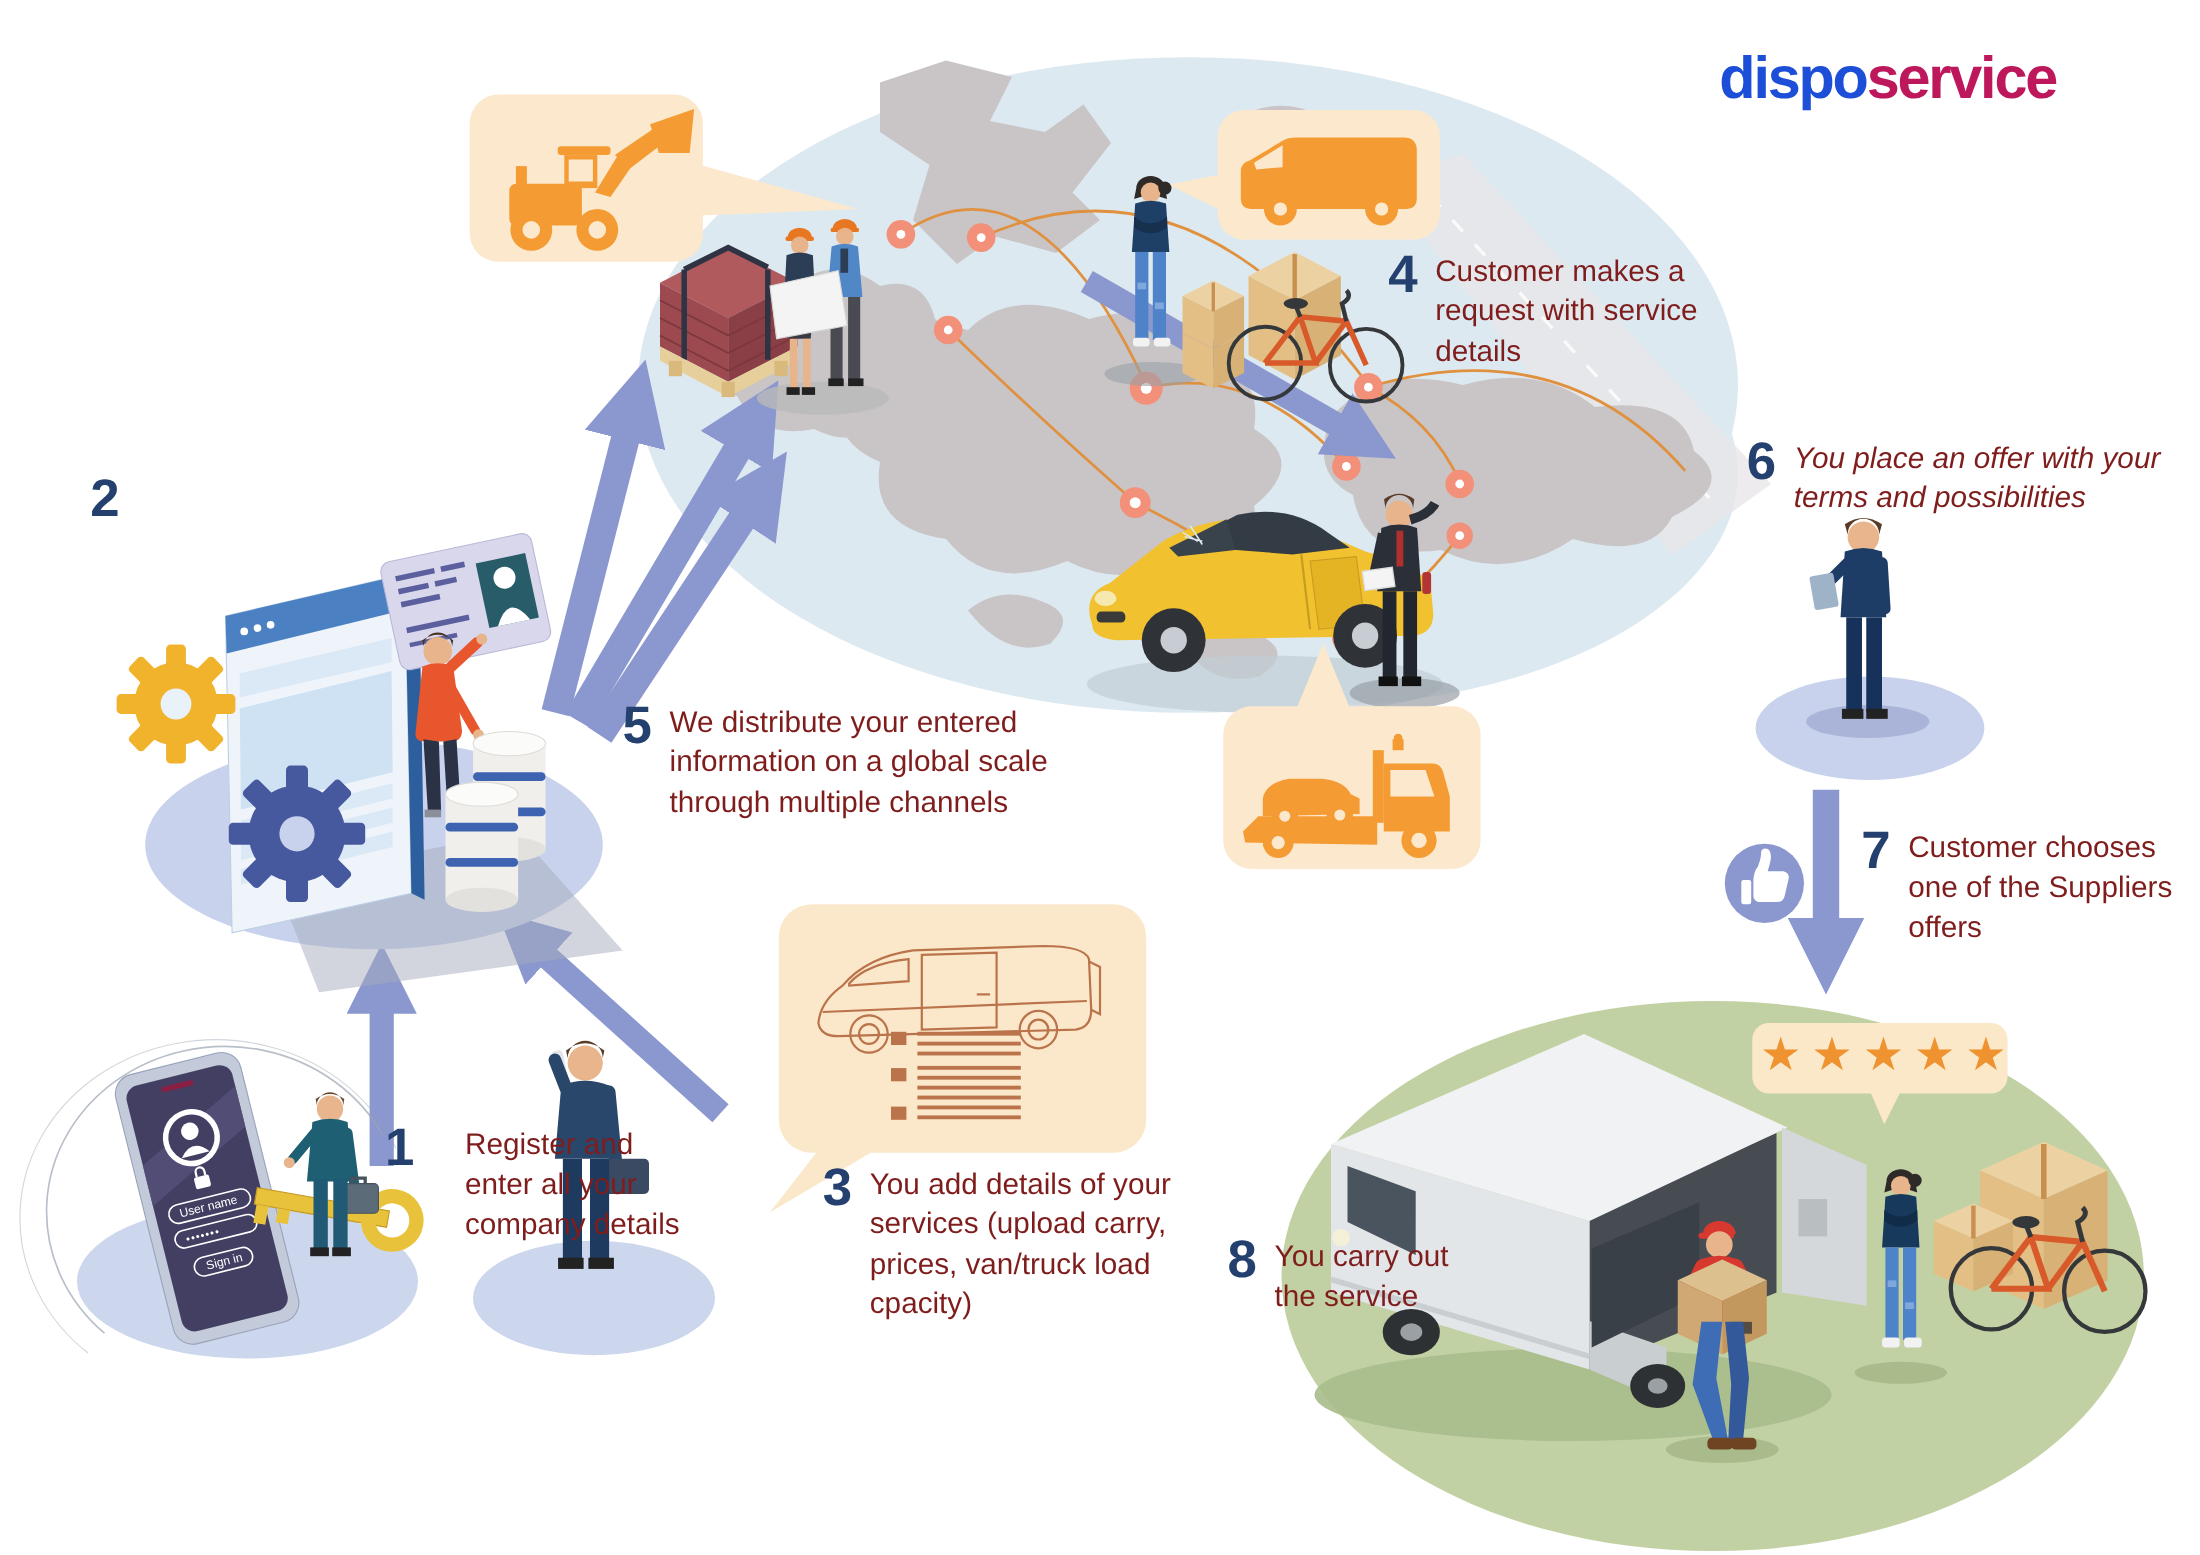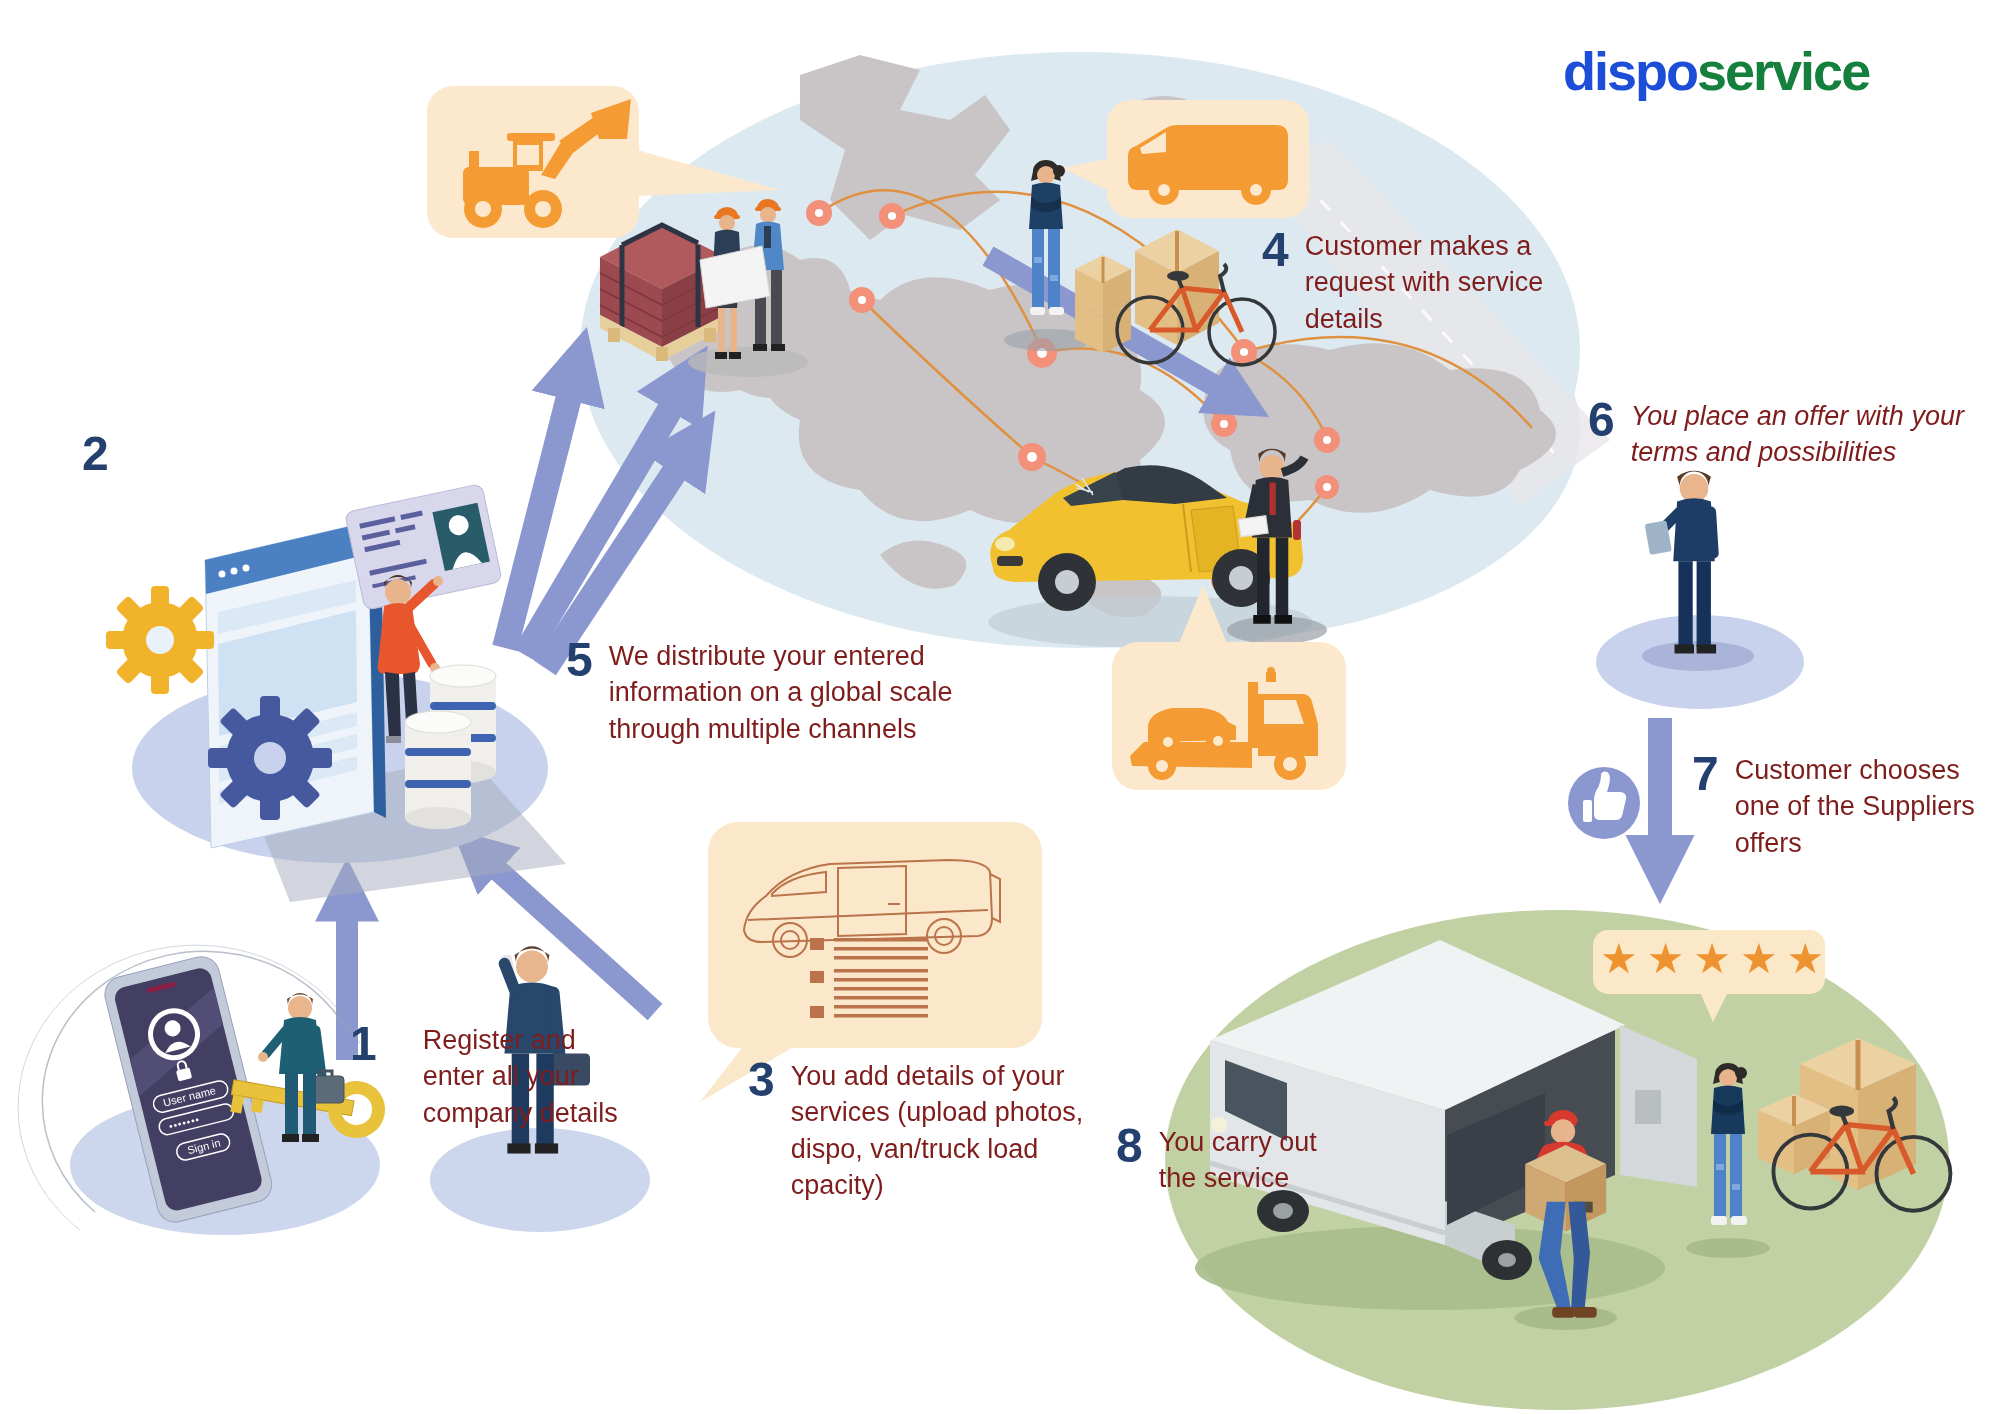--- a/index.html
+++ b/index.html
@@ -1,21 +1,21 @@
 <!DOCTYPE html>
 <html><head>
 <meta charset="utf-8">
 <style>
   html,body{margin:0;padding:0;background:#fff;}
   .canvas{position:relative;width:2000px;height:1414px;background:#ffffff;overflow:hidden;
           font-family:"Liberation Sans",sans-serif;}
   #scene{position:absolute;left:0;top:0;}
   .logo{position:absolute;left:1563px;top:40px;font-size:54px;font-weight:800;letter-spacing:-2px;white-space:nowrap;}
   .logo .p1{color:#1d4ed8;}
-  .logo .p2{color:#15803d;}
+  .logo .p2{color:#be185d;}
   .step{position:absolute;display:flex;gap:16px;align-items:flex-start;}
   .step-num{font-size:48px;font-weight:bold;color:#24406e;line-height:0.9;}
   .step-text{font-size:27px;color:#7f1d1d;line-height:1.35;}
   .s1{left:350px;top:1022px;} .s1 .step-text{width:205px;margin-left:30px;}
   .s2{left:82px;top:432px;}   .s2 .step-text{width:265px;}
   .s3{left:748px;top:1058px;} .s3 .step-text{width:300px;}
   .s4{left:1262px;top:228px;} .s4 .step-text{width:252px;}
   .s5{left:566px;top:638px;}  .s5 .step-text{width:350px;}
   .s6{left:1588px;top:398px;} .s6 .step-text{width:352px;font-style:italic;}
   .s7{left:1692px;top:752px;} .s7 .step-text{width:255px;}
@@ -579,21 +579,21 @@
 
 <div class="step s1">
   <span class="step-num">1</span>
   <span class="step-text">Register and enter all your company details</span>
 </div>
 <div class="step s2">
   <span class="step-num">2</span>
 </div>
 <div class="step s3">
   <span class="step-num">3</span>
-  <span class="step-text">You add details of your services (upload photos, dispo, van/truck load cpacity)</span>
+  <span class="step-text">You add details of your services (upload carry, prices, van/truck load cpacity)</span>
 </div>
 <div class="step s4">
   <span class="step-num">4</span>
   <span class="step-text">Customer makes a request with service details</span>
 </div>
 <div class="step s5">
   <span class="step-num">5</span>
   <span class="step-text">We distribute your entered information on a global scale through multiple channels</span>
 </div>
 <div class="step s6">

